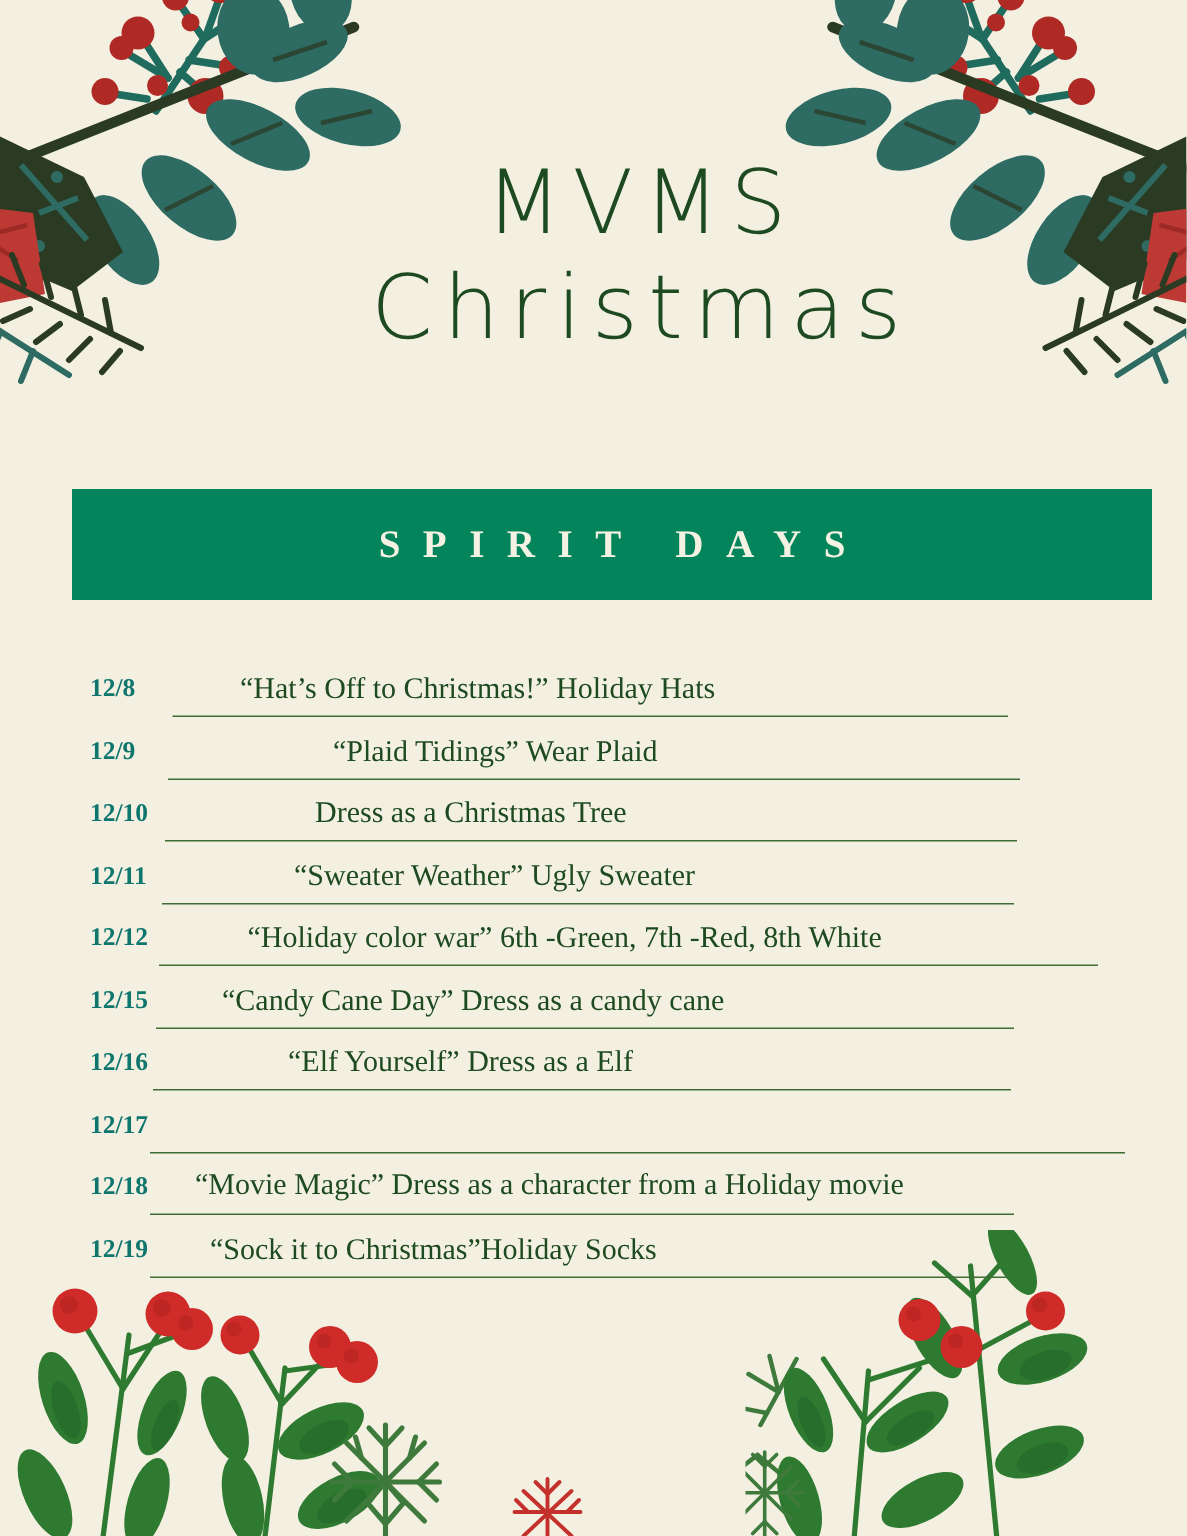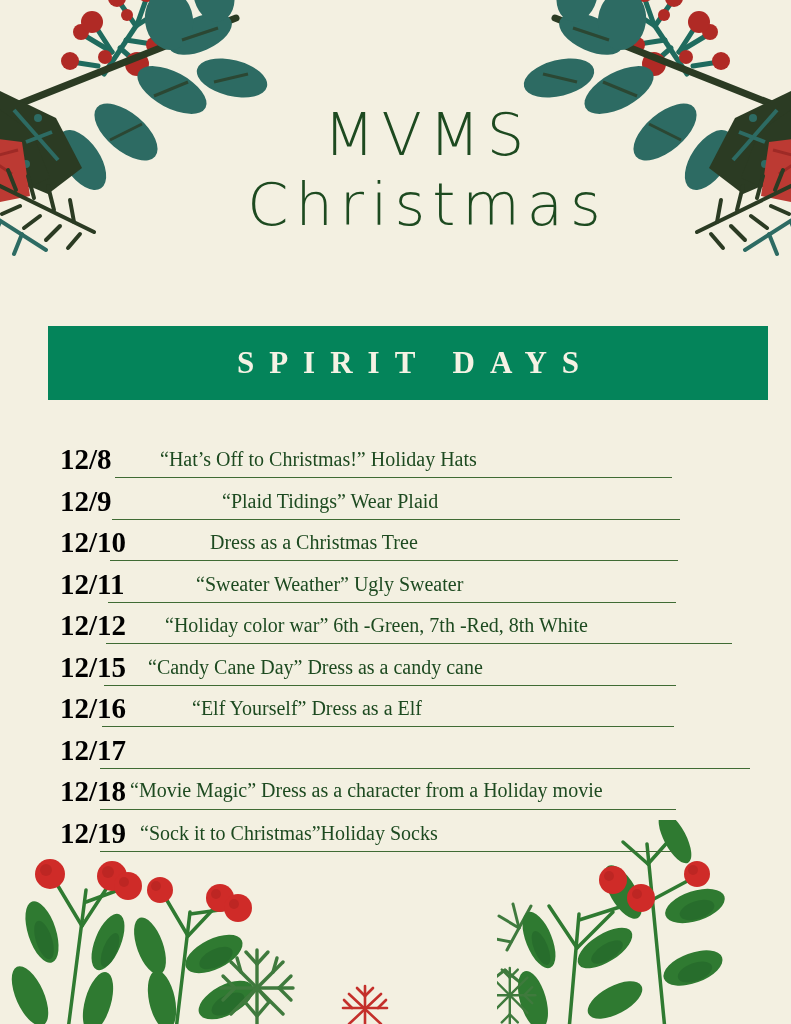--- a/index.html
+++ b/index.html
@@ -62,21 +62,21 @@
     height: 74px;
     background: #04845a;
     display: flex;
     align-items: center;
     justify-content: center;
     z-index: 3;
   }
   #banner-label {
     font-family: "Liberation Serif", serif;
     font-weight: bold;
-    font-size: 31px;
+    font-size: 26px;
     letter-spacing: 15px;
     color: #f5f2e4;
     text-indent: 15px;
   }
 
   
   #schedule {
     position: absolute;
     left: 0;
     top: 444px;
@@ -86,23 +86,23 @@
   .row {
     position: relative;
     height: 41.5px;
   }
   .row-date {
     position: absolute;
     left: 60px;
     top: 0;
     font-family: "Liberation Serif", serif;
     font-weight: bold;
-    font-size: 29px;
+    font-size: 17px;
     line-height: 30px;
-    color: #000000;
+    color: #0f766e;
     white-space: nowrap;
   }
   .row-desc {
     position: absolute;
     top: 0;
     font-family: "Liberation Serif", serif;
     font-size: 20px;
     line-height: 30px;
     color: #1d4a20;
     white-space: nowrap;

